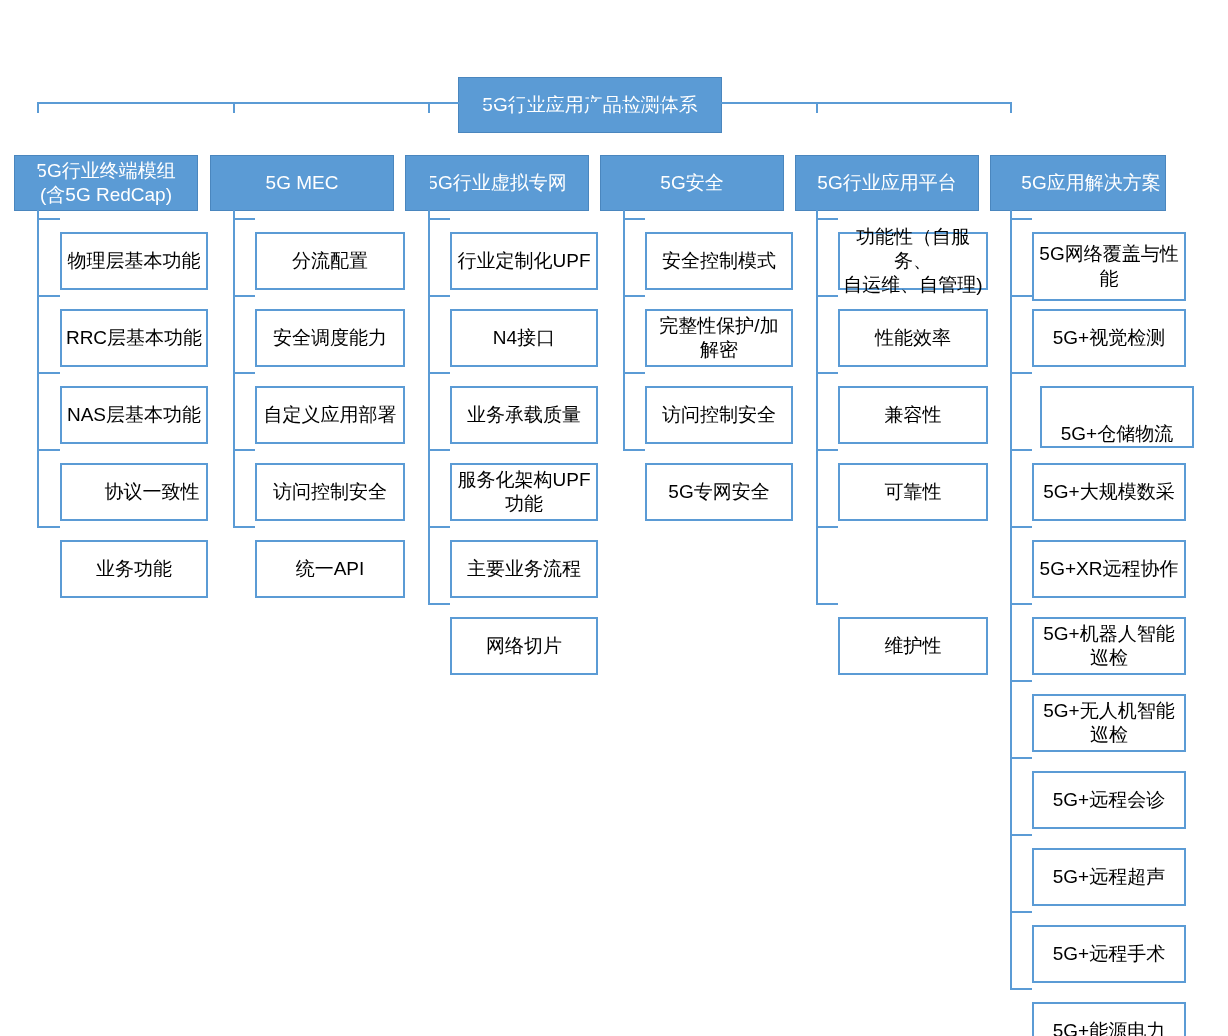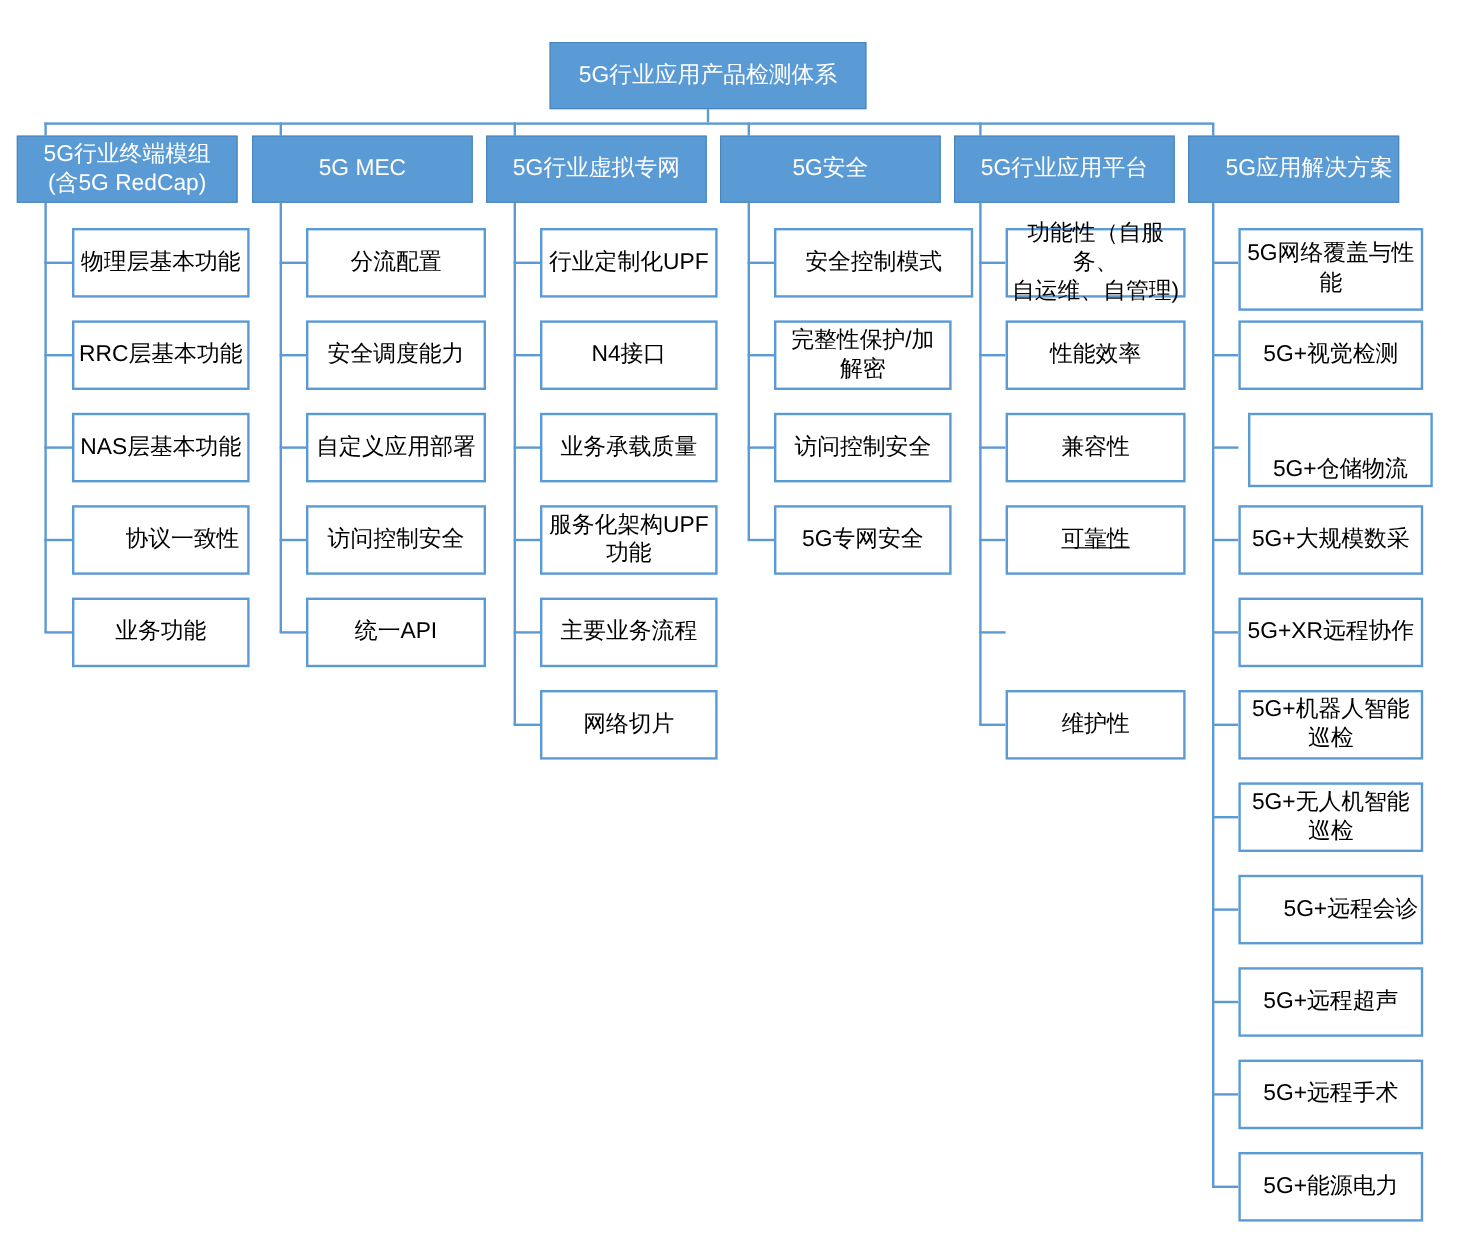--- a/index.html
+++ b/index.html
@@ -20,20 +20,21 @@
 
   
   .node {
     position: absolute;
     box-sizing: border-box;
     display: flex;
     align-items: center;
     justify-content: center;
     text-align: center;
     line-height: 1.28;
+    margin-top: 42px;
   }
 
   .node.root {
     background: #5B9BD5;
     border: 1px solid #4A86BE;
     color: #ffffff;
     font-size: 19px;
   }
 
   .node.branch {
@@ -163,21 +164,21 @@
     <div class="conn h" style="left: 428px; top: 603px; width: 22px;"></div>
     <div class="node leaf" style="left: 450px; top: 575px; width: 148px; height: 58px;">
       <span class="label">网络切片</span>
     </div>
     <div class="conn v" style="left: 623px; top: 102px; height: 11px;"></div>
     <div class="node branch" style="left: 600px; top: 113px; width: 184px; height: 56px;">
       <span class="label">5G安全</span>
     </div>
     <div class="conn v" style="left: 623px; top: 169px; height: 281px;"></div>
     <div class="conn h" style="left: 623px; top: 218px; width: 22px;"></div>
-    <div class="node leaf" style="left: 645px; top: 190px; width: 166px; height: 58px;">
+    <div class="node leaf" style="left: 645px; top: 190px; width: 148px; height: 58px;">
       <span class="label">安全控制模式</span>
     </div>
     <div class="conn h" style="left: 623px; top: 295px; width: 22px;"></div>
     <div class="node leaf" style="left: 645px; top: 267px; width: 148px; height: 58px;">
       <span class="label">完整性保护/加
 解密</span>
     </div>
     <div class="conn h" style="left: 623px; top: 372px; width: 22px;"></div>
     <div class="node leaf" style="left: 645px; top: 344px; width: 148px; height: 58px;">
       <span class="label">访问控制安全</span>
@@ -198,21 +199,21 @@
     </div>
     <div class="conn h" style="left: 816px; top: 295px; width: 22px;"></div>
     <div class="node leaf" style="left: 838px; top: 267px; width: 150px; height: 58px;">
       <span class="label">性能效率</span>
     </div>
     <div class="conn h" style="left: 816px; top: 372px; width: 22px;"></div>
     <div class="node leaf" style="left: 838px; top: 344px; width: 150px; height: 58px;">
       <span class="label">兼容性</span>
     </div>
     <div class="conn h" style="left: 816px; top: 449px; width: 22px;"></div>
-    <div class="node leaf" style="left: 838px; top: 421px; width: 150px; height: 58px; text-decoration: underline;">
+    <div class="node leaf" style="left: 838px; top: 421px; width: 150px; height: 58px;">
       <span class="label">可靠性</span>
     </div>
     <div class="conn h" style="left: 816px; top: 526px; width: 22px;"></div>
     <div class="conn h" style="left: 816px; top: 603px; width: 22px;"></div>
     <div class="node leaf" style="left: 838px; top: 575px; width: 150px; height: 58px;">
       <span class="label">维护性</span>
     </div>
     <div class="conn v" style="left: 1010px; top: 102px; height: 11px;"></div>
     <div class="node branch" style="left: 990px; top: 113px; width: 176px; height: 56px; padding-left: 26px;">
       <span class="label">5G应用解决方案</span>
@@ -243,21 +244,21 @@
     <div class="node leaf" style="left: 1032px; top: 575px; width: 154px; height: 58px;">
       <span class="label">5G+机器人智能
 巡检</span>
     </div>
     <div class="conn h" style="left: 1010px; top: 680px; width: 22px;"></div>
     <div class="node leaf" style="left: 1032px; top: 652px; width: 154px; height: 58px;">
       <span class="label">5G+无人机智能
 巡检</span>
     </div>
     <div class="conn h" style="left: 1010px; top: 757px; width: 22px;"></div>
-    <div class="node leaf" style="left: 1032px; top: 729px; width: 154px; height: 58px; text-align: right;">
+    <div class="node leaf" style="left: 1032px; top: 729px; width: 154px; height: 58px;">
       <span class="label">5G+远程会诊</span>
     </div>
     <div class="conn h" style="left: 1010px; top: 834px; width: 22px;"></div>
     <div class="node leaf" style="left: 1032px; top: 806px; width: 154px; height: 58px;">
       <span class="label">5G+远程超声</span>
     </div>
     <div class="conn h" style="left: 1010px; top: 911px; width: 22px;"></div>
     <div class="node leaf" style="left: 1032px; top: 883px; width: 154px; height: 58px;">
       <span class="label">5G+远程手术</span>
     </div>

